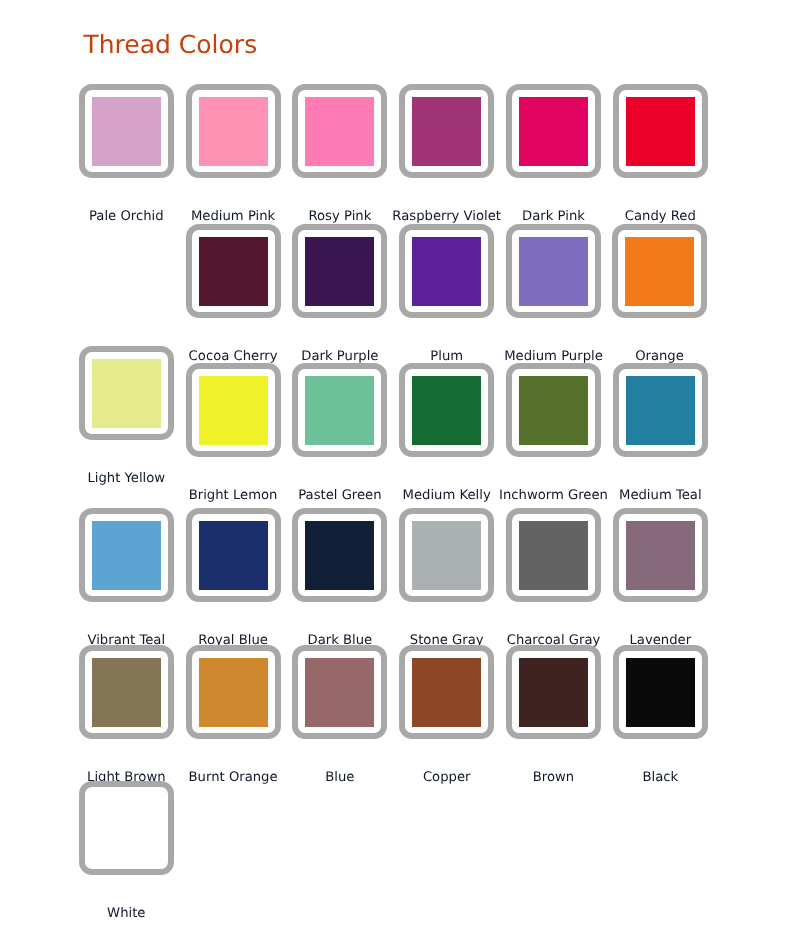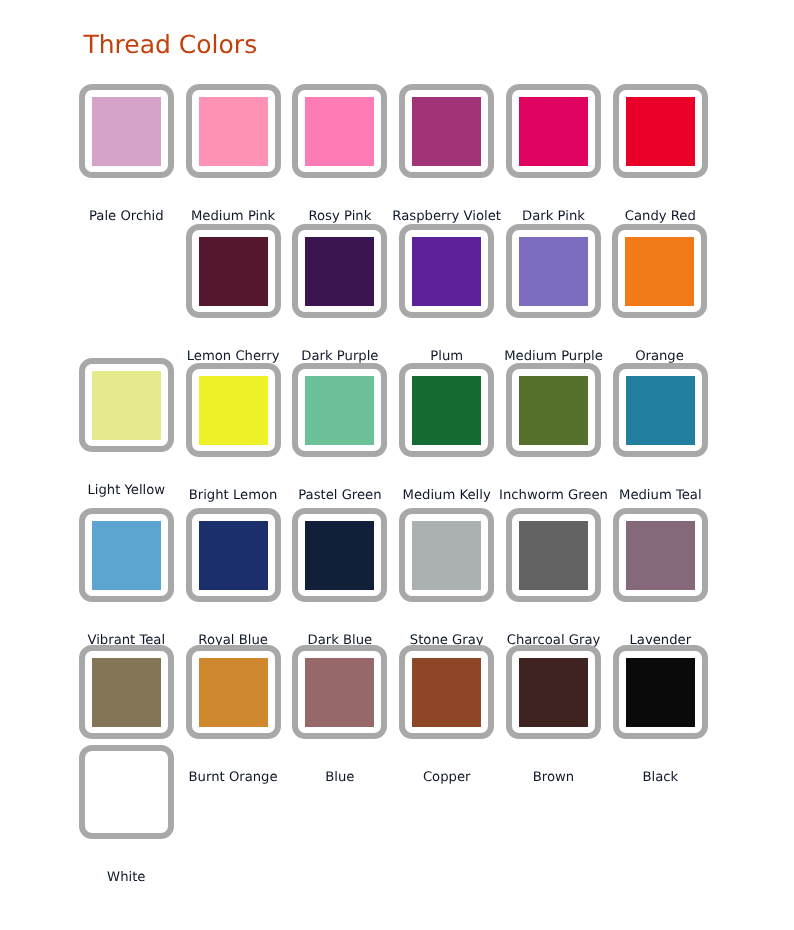--- a/index.html
+++ b/index.html
@@ -57,21 +57,21 @@
   <div class="cell" style="left:612.8px;top:84px">
     <div class="frame">
         <div class="sw" style="background-color: rgb(235, 0, 41);"></div>
       </div>
     <div class="lbl">Candy Red</div>
   </div>
   <div class="cell" style="left:185.6px;top:224px">
     <div class="frame">
         <div class="sw" style="background-color: rgb(85, 22, 48);"></div>
       </div>
-    <div class="lbl">Lemon Cherry</div>
+    <div class="lbl">Cocoa Cherry</div>
   </div>
   <div class="cell" style="left:292.4px;top:224px">
     <div class="frame">
         <div class="sw" style="background-color: rgb(58, 21, 82);"></div>
       </div>
     <div class="lbl">Dark Purple</div>
   </div>
   <div class="cell" style="left:399.2px;top:224px">
     <div class="frame">
         <div class="sw" style="background-color: rgb(93, 34, 153);"></div>
@@ -83,21 +83,21 @@
         <div class="sw" style="background-color: rgb(126, 108, 190);"></div>
       </div>
     <div class="lbl">Medium Purple</div>
   </div>
   <div class="cell" style="left:612px;top:224px">
     <div class="frame">
         <div class="sw" style="background-color: rgb(242, 122, 25);"></div>
       </div>
     <div class="lbl">Orange</div>
   </div>
-  <div class="cell" style="left:78.8px;top:358px">
+  <div class="cell" style="left:78.8px;top:346px">
     <div class="frame">
         <div class="sw" style="background-color: rgb(229, 235, 141);"></div>
       </div>
     <div class="lbl">Light Yellow</div>
   </div>
   <div class="cell" style="left:185.6px;top:363px">
     <div class="frame">
         <div class="sw" style="background-color: rgb(239, 242, 40);"></div>
       </div>
     <div class="lbl">Bright Lemon Yellow</div>
@@ -191,19 +191,19 @@
         <div class="sw" style="background-color: rgb(141, 71, 38);"></div>
       </div>
     <div class="lbl">Copper</div>
   </div>
   <div class="cell" style="left:612.8px;top:645px">
     <div class="frame">
         <div class="sw" style="background-color: rgb(10, 10, 10);"></div>
       </div>
     <div class="lbl">Black</div>
   </div>
-  <div class="cell" style="left:78.8px;top:745px">
+  <div class="cell" style="left:78.8px;top:781px">
     <div class="frame">
         <div class="sw" style="background-color: rgb(255, 255, 255);"></div>
       </div>
     <div class="lbl">White</div>
   </div>
 </div>
 
 </body></html>

